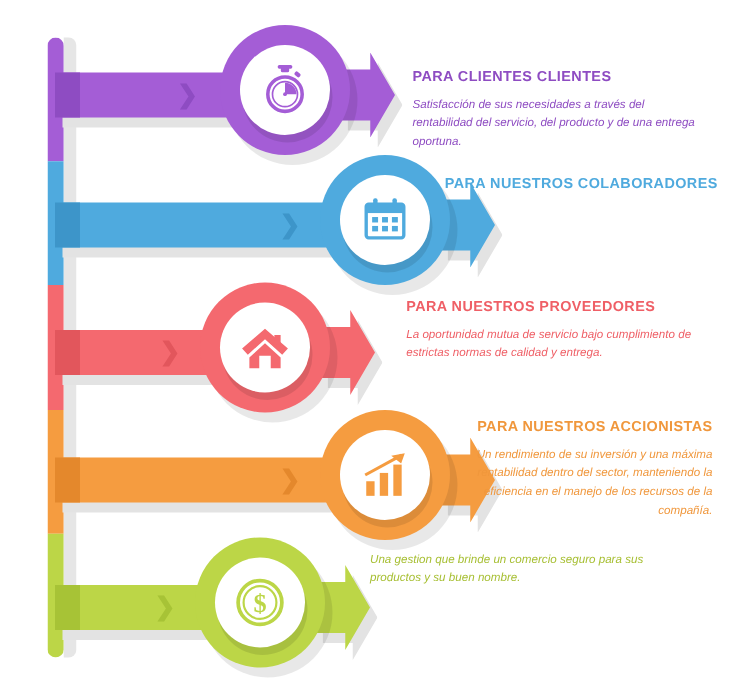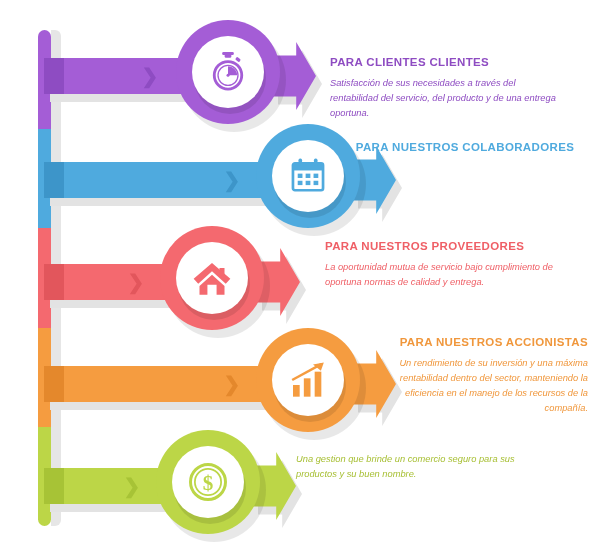--- a/index.html
+++ b/index.html
@@ -153,21 +153,21 @@
           <div class="badge-inner">
             <svg width="40" height="40" viewBox="0 0 48 48">
         <path d="M24 6 L46 25 L40.5 31 L24 16 L7.5 31 L2 25 Z" fill="#f4696f"></path>
         <path d="M24 20 L39 33.5 L39 44 L29.5 44 L29.5 32 L18.5 32 L18.5 44 L9 44 L9 33.5 Z" fill="#f4696f"></path>
         <rect x="33" y="12" width="6" height="9" fill="#f4696f"></rect>
       </svg>
           </div>
         </div>
         <div class="textblock align-left" style="left: 308px; top: 14px; margin-left: 17px;">
           <p class="t-title" style="color: rgb(239, 95, 102);">PARA NUESTROS PROVEEDORES</p>
-          <p class="t-body" style="color: rgb(239, 95, 102);">La oportunidad mutua de servicio bajo cumplimiento de oportuna normas de calidad y entrega.</p>
+          <p class="t-body" style="color: rgb(239, 95, 102);">La oportunidad mutua de servicio bajo cumplimiento de estrictas normas de calidad y entrega.</p>
         </div>
       </div>
       <div class="row" style="top: 328px;">
         <div class="bar-shadow" style="left: 50px; width: 262px;"></div>
         <div class="tip-shadow" style="left: 358px; background: rgb(227, 227, 227); clip-path: polygon(0% 20%, 55% 20%, 55% 0%, 100% 50%, 55% 100%, 55% 80%, 0% 80%);"></div>
         <div class="bar" style="left: 44px; width: 262px; background: rgb(245, 156, 64);"></div>
         <div class="bar" style="left: 44px; width: 20px; background: rgb(228, 136, 44);"></div>
         <div class="tip" style="left: 352px; background: rgb(245, 156, 64); clip-path: polygon(0% 20%, 55% 20%, 55% 0%, 100% 50%, 55% 100%, 55% 80%, 0% 80%);"></div>
         <div class="chevron" style="left: 222px; color: rgb(228, 136, 44);">❯</div>
         <div class="badge-shadow" style="left: 262px;"></div>
@@ -176,21 +176,21 @@
           <div class="badge-inner">
             <svg width="40" height="40" viewBox="0 0 48 48">
         <rect x="6" y="30" width="8" height="14" fill="#f59c40"></rect>
         <rect x="19" y="22" width="8" height="22" fill="#f59c40"></rect>
         <rect x="32" y="14" width="8" height="30" fill="#f59c40"></rect>
         <path d="M5 24 L40 5" stroke="#f59c40" stroke-width="3" fill="none"></path>
         <path d="M43 3 L30 5.5 L39.5 13 Z" fill="#f59c40"></path>
       </svg>
           </div>
         </div>
-        <div class="textblock align-right" style="left: 366px; top: 8px; width: 222px;">
+        <div class="textblock align-right" style="left: 348px; top: 8px; width: 222px;">
           <p class="t-title" style="color: rgb(240, 151, 60);">PARA NUESTROS ACCIONISTAS</p>
           <p class="t-body" style="color: rgb(240, 151, 60);">Un rendimiento de su inversión y una máxima rentabilidad dentro del sector, manteniendo la eficiencia en el manejo de los recursos de la compañía.</p>
         </div>
       </div>
       <div class="row" style="top: 430px;">
         <div class="bar-shadow" style="left: 50px; width: 162px;"></div>
         <div class="tip-shadow" style="left: 258px; background: rgb(227, 227, 227); clip-path: polygon(0% 20%, 55% 20%, 55% 0%, 100% 50%, 55% 100%, 55% 80%, 0% 80%);"></div>
         <div class="bar" style="left: 44px; width: 162px; background: rgb(188, 214, 71);"></div>
         <div class="bar" style="left: 44px; width: 20px; background: rgb(167, 195, 54);"></div>
         <div class="tip" style="left: 252px; background: rgb(188, 214, 71); clip-path: polygon(0% 20%, 55% 20%, 55% 0%, 100% 50%, 55% 100%, 55% 80%, 0% 80%);"></div>
@@ -200,18 +200,18 @@
           <div class="badge-inner-shadow"></div>
           <div class="badge-inner">
             <svg width="42" height="42" viewBox="0 0 48 48">
         <circle cx="24" cy="24" r="20" fill="none" stroke="#bcd647" stroke-width="3.4"></circle>
         <circle cx="24" cy="24" r="15" fill="none" stroke="#bcd647" stroke-width="2"></circle>
         <text x="24" y="33" font-family="Liberation Serif, serif" font-size="24" font-weight="bold" fill="#bcd647" text-anchor="middle">$</text>
       </svg>
           </div>
         </div>
         <div class="textblock align-left" style="left: 296px; top: 10px;">
-          <p class="t-body" style="color: rgb(167, 191, 51); margin-top: 12px;">Una gestion que brinde un comercio seguro para sus productos y su buen nombre.</p>
+          <p class="t-body" style="color: rgb(167, 191, 51);">Una gestion que brinde un comercio seguro para sus productos y su buen nombre.</p>
         </div>
       </div>
     </div>
 
 </div>
 
 </body></html>

